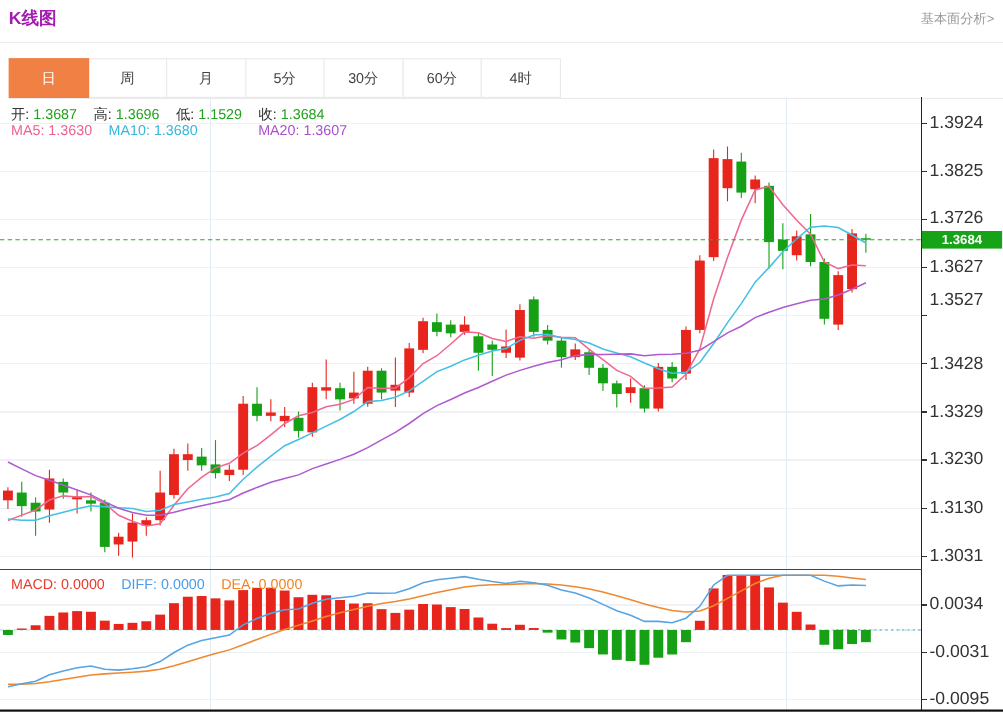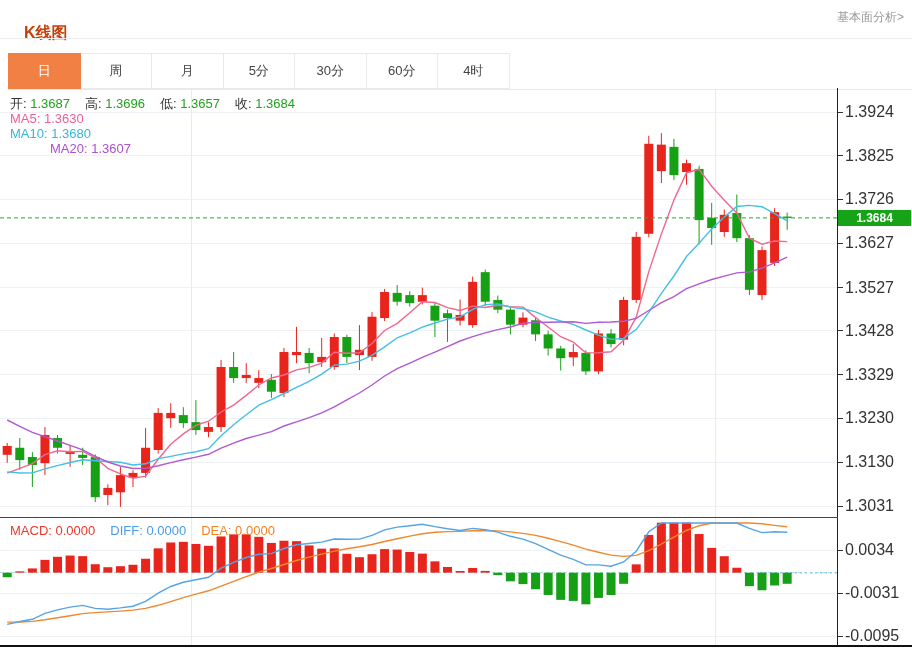--- a/index.html
+++ b/index.html
@@ -1,32 +1,32 @@
 <!DOCTYPE html>
 <html><head>
 <meta charset="utf-8">
 <style>
   html,body{margin:0;padding:0;background:#fff;}
   body{width:912px;height:649px;overflow:hidden;position:relative;
        font-family:"Liberation Sans","DejaVu Sans",sans-serif;color:#333;}
   .page{position:absolute;inset:0;}
-  .page-title{position:absolute;left:8px;top:7px;font-size:16px;font-weight:bold;color:#c2410c;margin:16px;}
+  .page-title{position:absolute;left:8px;top:7px;font-size:16px;font-weight:bold;color:#a21caf;margin:0;}
   .fund-link{position:absolute;right:8px;top:9px;font-size:12px;color:#999;text-decoration:none;cursor:pointer;margin-left:23px;}
   .header-divider{position:absolute;left:0;top:38px;width:912px;height:1px;background:#ececec;}
   .tabbar{position:absolute;left:8px;top:53px;display:flex;height:36px;}
   .tab{width:72.5px;box-sizing:border-box;border:1px solid #e9e9e9;margin-left:-1px;
        display:flex;align-items:center;justify-content:center;font-size:13px;color:#444;
        background:#fff;cursor:pointer;}
   .tab:first-child{margin-left:0;}
   .tab.active{background:#f08044;border-color:#f08044;color:#fff;z-index:2;}
   .tabbar-underline{position:absolute;left:8px;top:89px;width:904px;height:1px;background:#e9e9e9;}
   #chart-svg{position:absolute;left:0;top:0;z-index:1;}
   .legend-row{position:absolute;left:10px;z-index:3;display:flex;font-size:13px;white-space:nowrap;}
   #legend-ohlc{top:95px;}
-  #legend-ma{top:111px;flex-direction:column;}
+  #legend-ma{top:111px;}
   #legend-macd{top:523px;}
   .lg-item{margin-right:15px;}
   .lg-lbl{color:#333;}
   #legend-ohlc .lg-val{color:#21a21c;}
   .axis-label{position:absolute;left:845px;font-size:16px;color:#333;z-index:2;line-height:14px;}
   .current-price-label{position:absolute;left:838px;top:210px;width:73px;height:16px;z-index:4;
        background:#17a317;color:#fff;font-size:12px;font-weight:bold;
        display:flex;align-items:center;justify-content:center;}
 </style>
 </head>
@@ -275,40 +275,40 @@
       <line x1="838" y1="462.32026875699887" x2="843" y2="462.32026875699887" stroke="#333" stroke-width="1" shape-rendering="crispEdges"></line>
       <line x1="838" y1="506" x2="843" y2="506" stroke="#333" stroke-width="1" shape-rendering="crispEdges"></line>
       <line x1="838" y1="550" x2="843" y2="550" stroke="#333" stroke-width="1" shape-rendering="crispEdges"></line>
       <line x1="838" y1="593.3333333333334" x2="843" y2="593.3333333333334" stroke="#333" stroke-width="1" shape-rendering="crispEdges"></line>
       <line x1="838" y1="636" x2="843" y2="636" stroke="#333" stroke-width="1" shape-rendering="crispEdges"></line>
     </svg>
 
   <div class="legend-row" id="legend-ohlc">
       <span class="lg-item"><span class="lg-lbl">开:</span><span class="lg-val"> 1.3687</span></span>
       <span class="lg-item"><span class="lg-lbl">高:</span><span class="lg-val"> 1.3696</span></span>
-      <span class="lg-item"><span class="lg-lbl">低:</span><span class="lg-val"> 1.3657</span></span>
+      <span class="lg-item"><span class="lg-lbl">低:</span><span class="lg-val"> 1.1529</span></span>
       <span class="lg-item"><span class="lg-lbl">收:</span><span class="lg-val"> 1.3684</span></span>
     </div>
   <div class="legend-row" id="legend-ma">
       <span class="lg-item"><span class="lg-lbl" style="color: rgb(238, 96, 147);">MA5:</span><span class="lg-val" style="color: rgb(238, 96, 147);"> 1.3630</span></span>
       <span class="lg-item"><span class="lg-lbl" style="color: rgb(54, 182, 218);">MA10:</span><span class="lg-val" style="color: rgb(54, 182, 218);"> 1.3680</span></span>
       <span class="lg-item"><span class="lg-lbl" style="color: rgb(171, 80, 207); padding-left: 40px;">MA20:</span><span class="lg-val" style="color: rgb(171, 80, 207);"> 1.3607</span></span>
     </div>
   <div class="legend-row" id="legend-macd">
       <span class="lg-item"><span class="lg-lbl" style="color: rgb(232, 57, 44);">MACD:</span><span class="lg-val" style="color: rgb(232, 57, 44);"> 0.0000</span></span>
       <span class="lg-item"><span class="lg-lbl" style="color: rgb(74, 156, 232);">DIFF:</span><span class="lg-val" style="color: rgb(74, 156, 232);"> 0.0000</span></span>
       <span class="lg-item"><span class="lg-lbl" style="color: rgb(245, 130, 31);">DEA:</span><span class="lg-val" style="color: rgb(245, 130, 31);"> 0.0000</span></span>
     </div>
 
   <div id="price-axis">
       <div class="axis-label" style="top: 105px;">1.3924</div>
       <div class="axis-label" style="top: 148.68px;">1.3825</div>
       <div class="axis-label" style="top: 192.359px;">1.3726</div>
       <div class="axis-label" style="top: 236.039px;">1.3627</div>
-      <div class="axis-label" style="top: 281px;">1.3527</div>
+      <div class="axis-label" style="top: 266px;">1.3527</div>
       <div class="axis-label" style="top: 323.84px;">1.3428</div>
       <div class="axis-label" style="top: 367.52px;">1.3329</div>
       <div class="axis-label" style="top: 411.199px;">1.3230</div>
       <div class="axis-label" style="top: 455.32px;">1.3130</div>
       <div class="axis-label" style="top: 499px;">1.3031</div>
     </div>
   <div id="macd-axis">
       <div class="axis-label" style="top: 543px; text-align: center;">0.0034</div>
       <div class="axis-label" style="top: 586.333px;">-0.0031</div>
       <div class="axis-label" style="top: 629px;">-0.0095</div>

